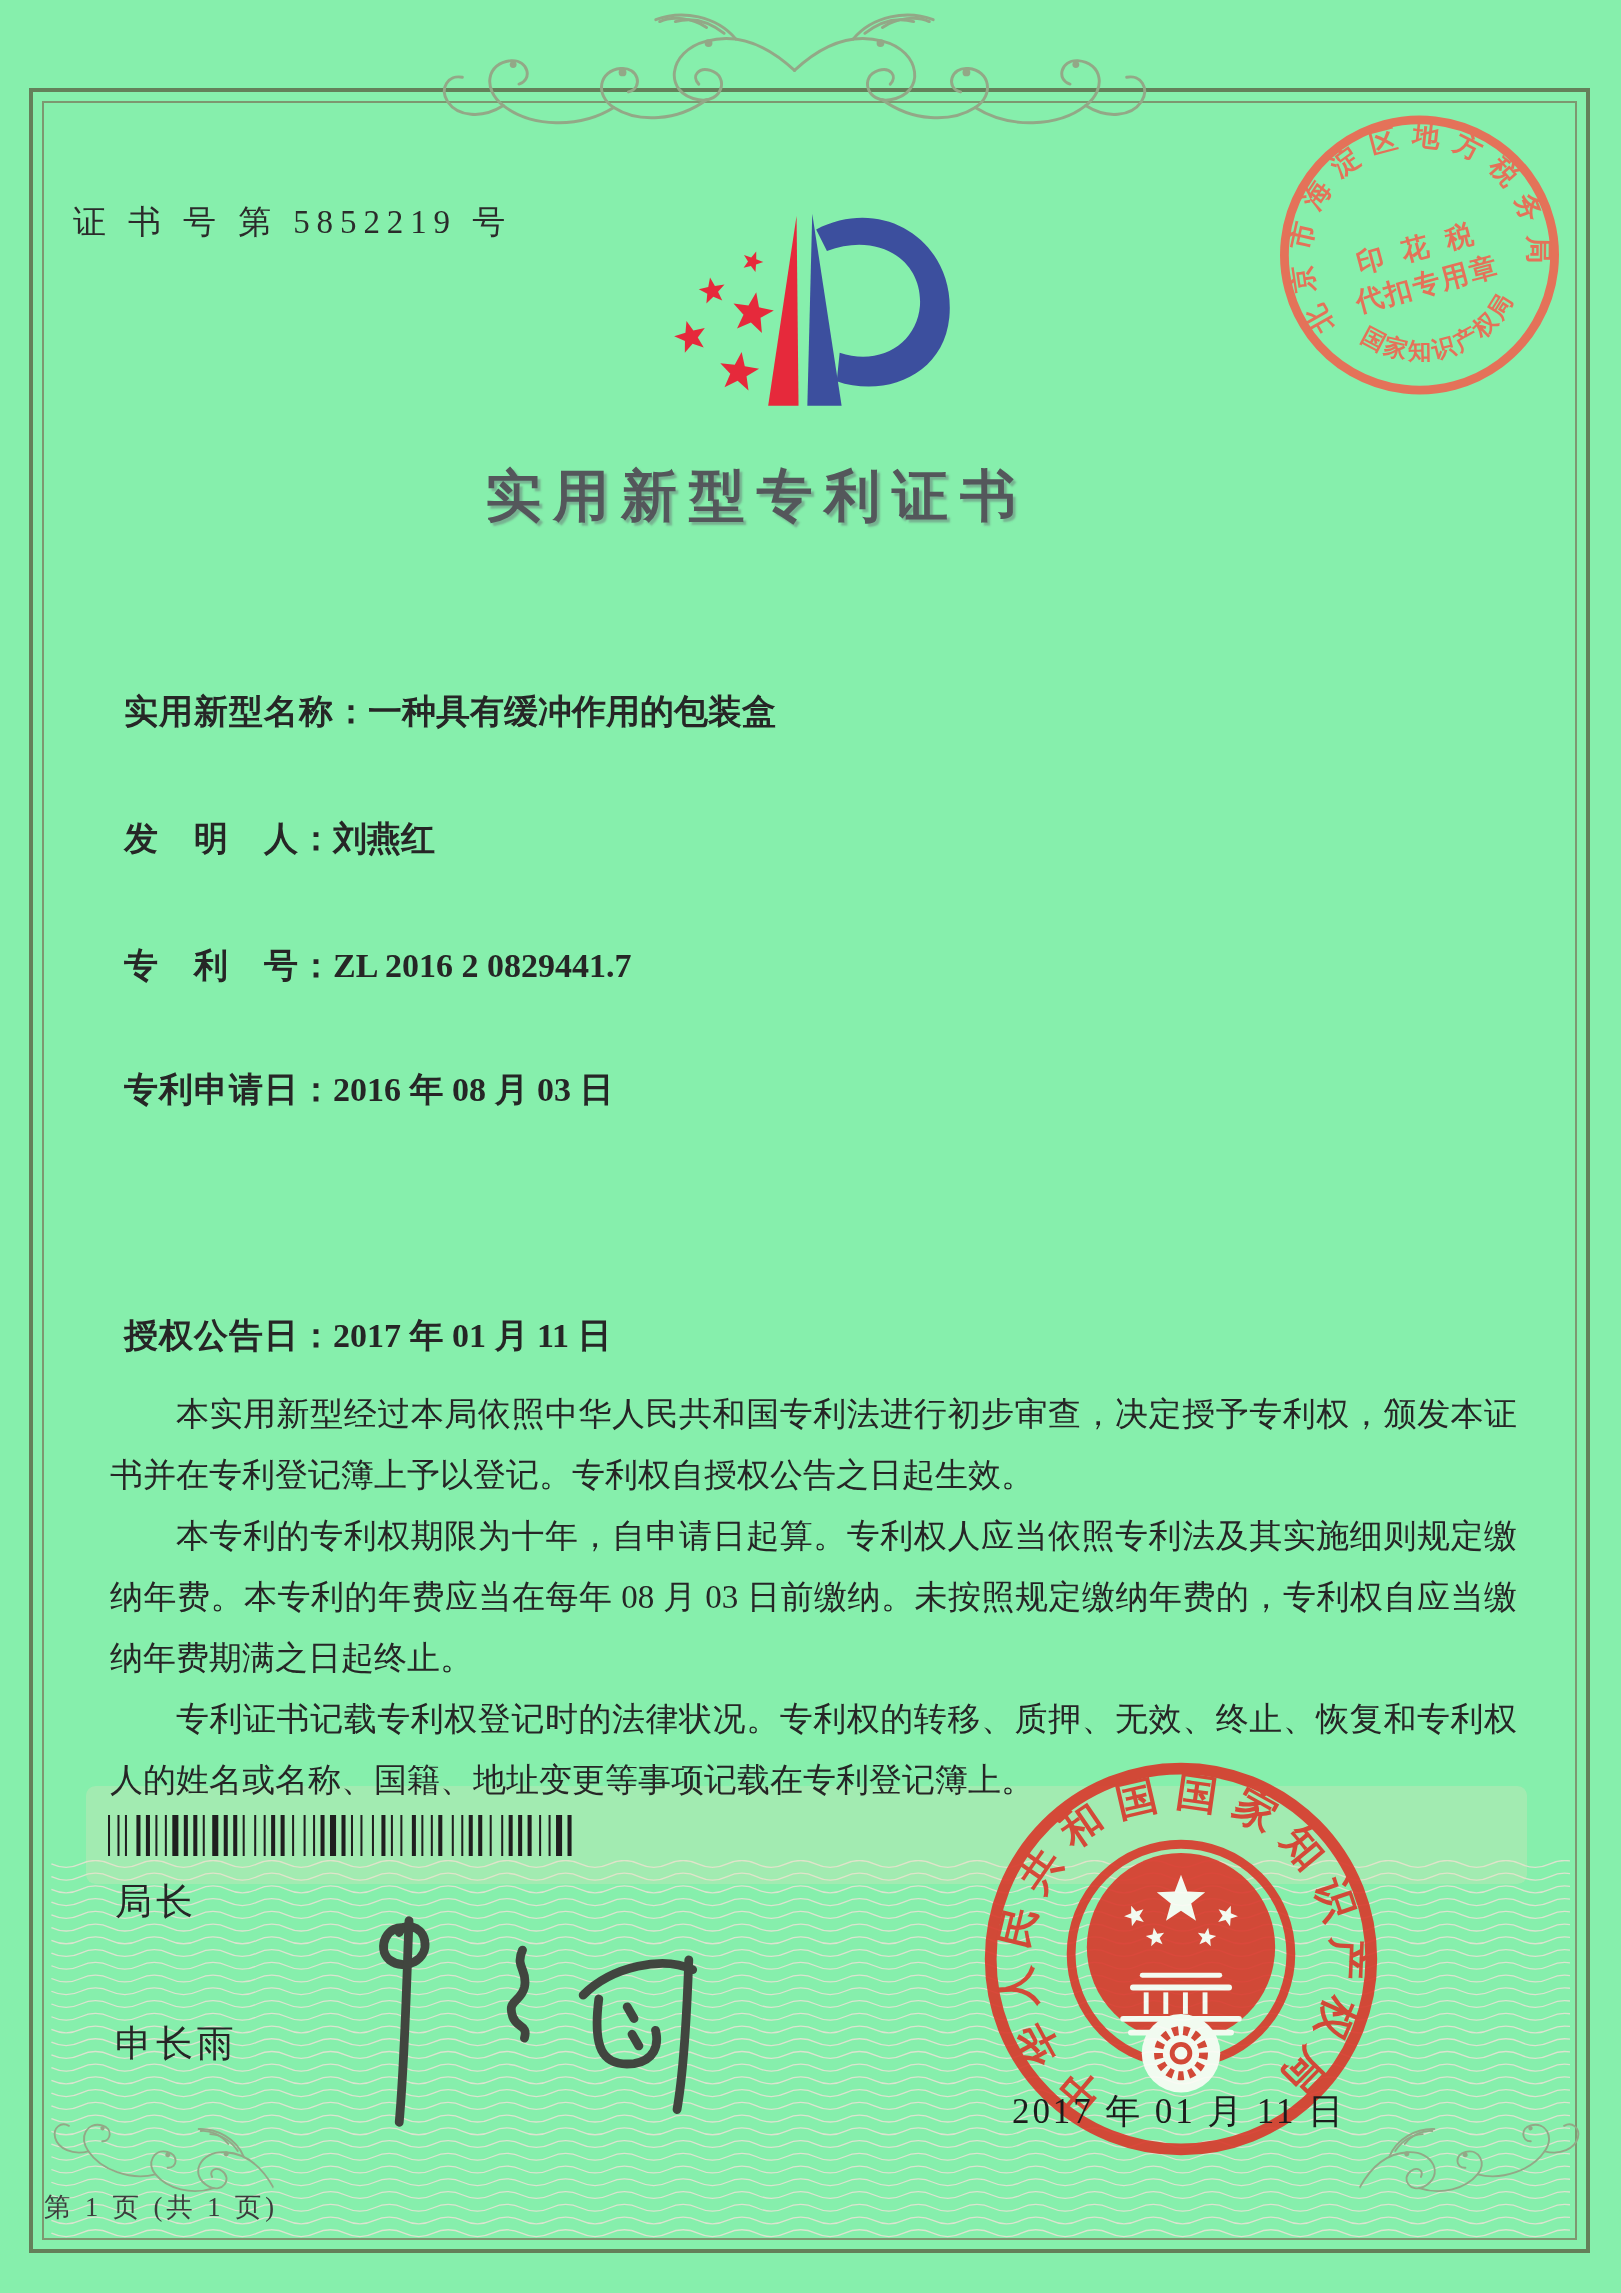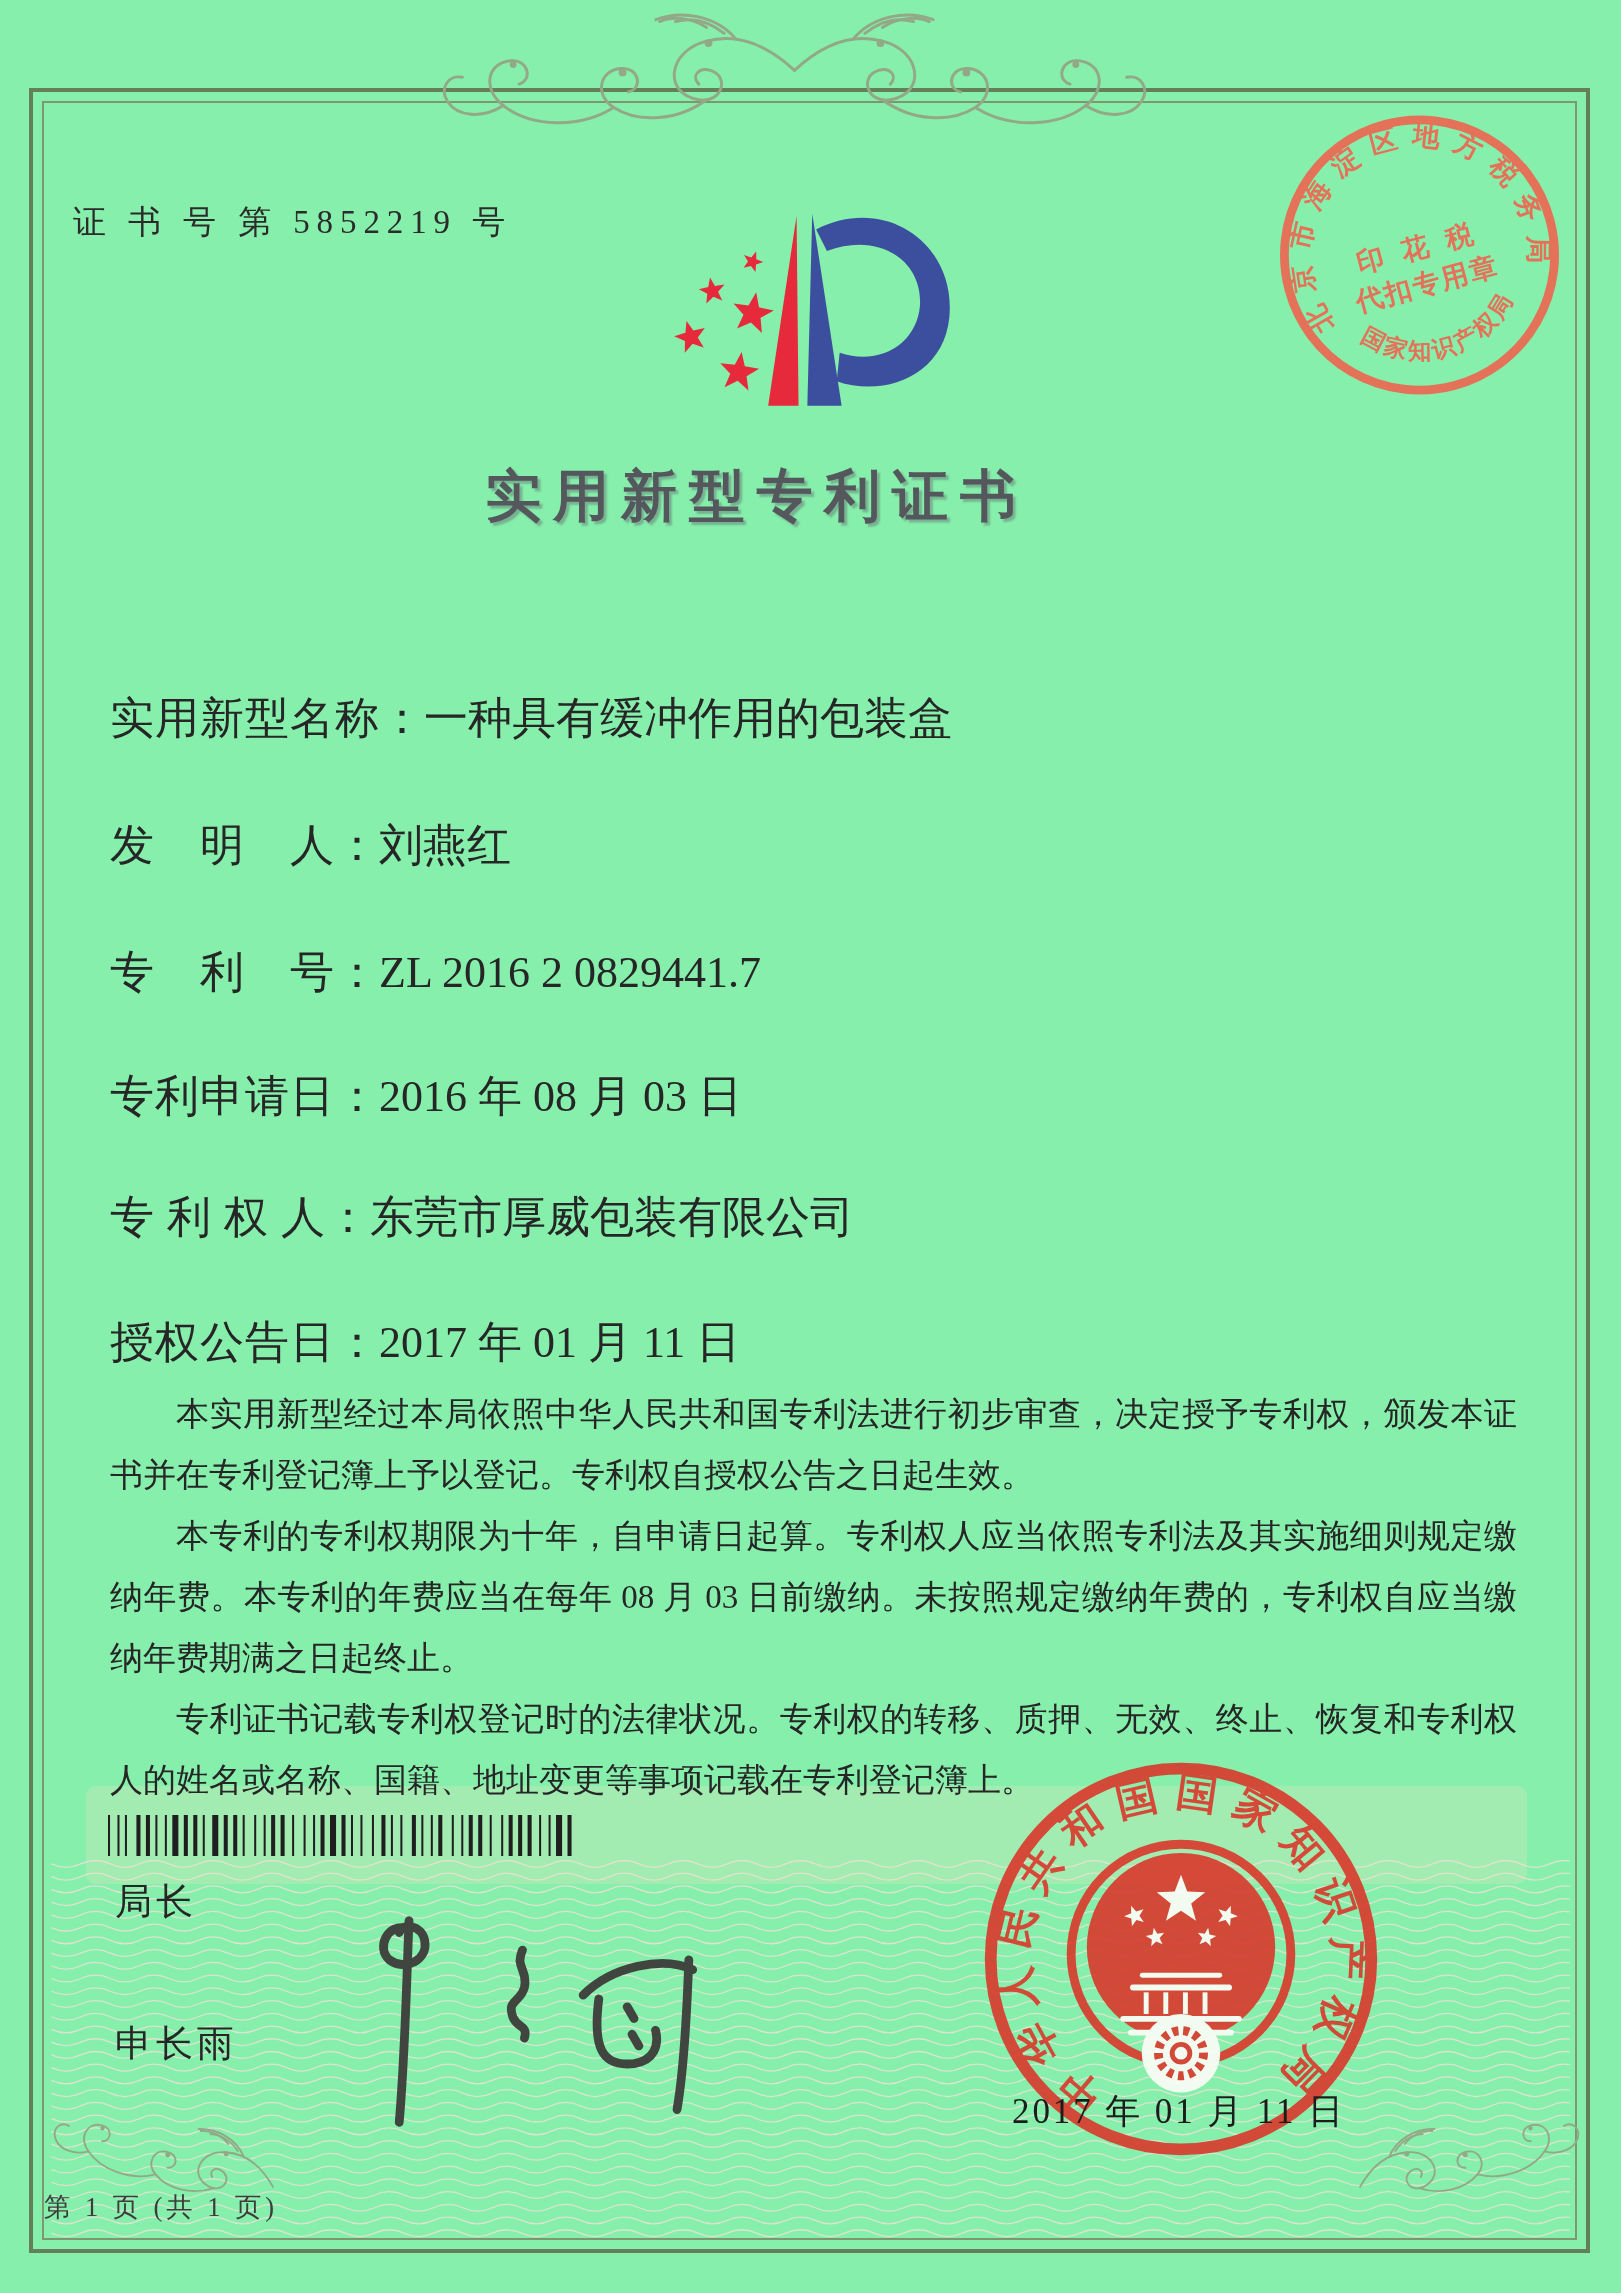--- a/index.html
+++ b/index.html
@@ -6,21 +6,21 @@
   #page{position:relative;width:1621px;height:2294px;background:#86efac;overflow:hidden;
         font-family:"Liberation Serif", serif;color:#262626;}
   .abs{position:absolute;}
   
   #border-outer{left:29px;top:88px;right:31px;bottom:41px;border:4.9px solid #64805a;}
   #border-inner{left:42px;top:101px;right:44px;bottom:54px;border:2px solid #7d9870;}
   
   #cert-no{left:73px;top:200px;font-size:33px;letter-spacing:6.9px;color:#2b2b2b;}
   #title{left:0;top:459px;width:1513px;text-align:center;font-size:56px;font-weight:600;
          color:#54575b;letter-spacing:11.8px;text-shadow:2.9px 2.9px 2px rgba(100,105,110,.45);}
-  .field{left:110px;font-size:44px;white-space:nowrap;}
+  .field{left:124px;font-size:34px;white-space:nowrap;font-weight:bold;}
   .field .lab{letter-spacing:1px;}
   #paras{left:110px;top:1384px;width:1407px;font-size:33px;line-height:61px;text-align:justify;}
   #paras p{margin:0;text-indent:2em;}
   #sig-title{left:115px;top:1877px;font-size:37px;letter-spacing:3.9px;text-align:center;}
   #sig-name{left:115px;top:2019px;font-size:37px;letter-spacing:3.9px;}
   #issue-date{left:1012px;top:2088px;font-size:35px;letter-spacing:2.9px;color:#1c1c1c;z-index:6;}
   #footer{left:0;top:2189px;width:1451px;text-align:left;font-size:26.5px;letter-spacing:3.9px;color:#3c3c3c;margin-left:44px;}
   
   #waves{left:51px;top:1860px;z-index:0;}
   #beige-band{left:86px;top:1786px;width:1441px;height:98px;background:rgba(236,226,190,.28);border-radius:9.8px;}
@@ -185,21 +185,20 @@
       </text>
       <text x="165" y="152" text-anchor="middle" font-size="28" font-weight="bold" letter-spacing="6">印 花 税</text>
       <text x="165" y="190" text-anchor="middle" font-size="28" font-weight="bold" letter-spacing="2">代扣专用章</text>
     </g>
   </svg>
 
   <div class="abs field" style="top:689px"><span class="lab">实用新型名称</span><span>：</span><span>一种具有缓冲作用的包装盒</span></div>
   <div class="abs field" style="top:816px"><span class="lab">发　明　人</span><span>：</span><span>刘燕红</span></div>
   <div class="abs field" style="top:943px"><span class="lab">专　利　号</span><span>：</span><span>ZL 2016 2 0829441.7</span></div>
   <div class="abs field" style="top:1067px"><span class="lab">专利申请日</span><span>：</span><span>2016 年 08 月 03 日</span></div>
-  <div class="abs field" style="top:1188px"><span class="lab">专 利 权 人</span><span>：</span><span>东莞市厚威包装有限公司</span></div>
   <div class="abs field" style="top:1313px"><span class="lab">授权公告日</span><span>：</span><span>2017 年 01 月 11 日</span></div>
 
   <div id="paras" class="abs">
     <p>本实用新型经过本局依照中华人民共和国专利法进行初步审查，决定授予专利权，颁发本证书并在专利登记簿上予以登记。专利权自授权公告之日起生效。</p>
     <p>本专利的专利权期限为十年，自申请日起算。专利权人应当依照专利法及其实施细则规定缴纳年费。本专利的年费应当在每年 08 月 03 日前缴纳。未按照规定缴纳年费的，专利权自应当缴纳年费期满之日起终止。</p>
     <p>专利证书记载专利权登记时的法律状况。专利权的转移、质押、无效、终止、恢复和专利权人的姓名或名称、国籍、地址变更等事项记载在专利登记簿上。</p>
   </div>
 
   <svg id="barcode" class="abs" width="469" height="41" preserveAspectRatio="none" viewBox="0 0 603.7999999999996 42">
       <rect x="0" y="0" width="2.6" height="42" fill="#1f1f1f"></rect>

